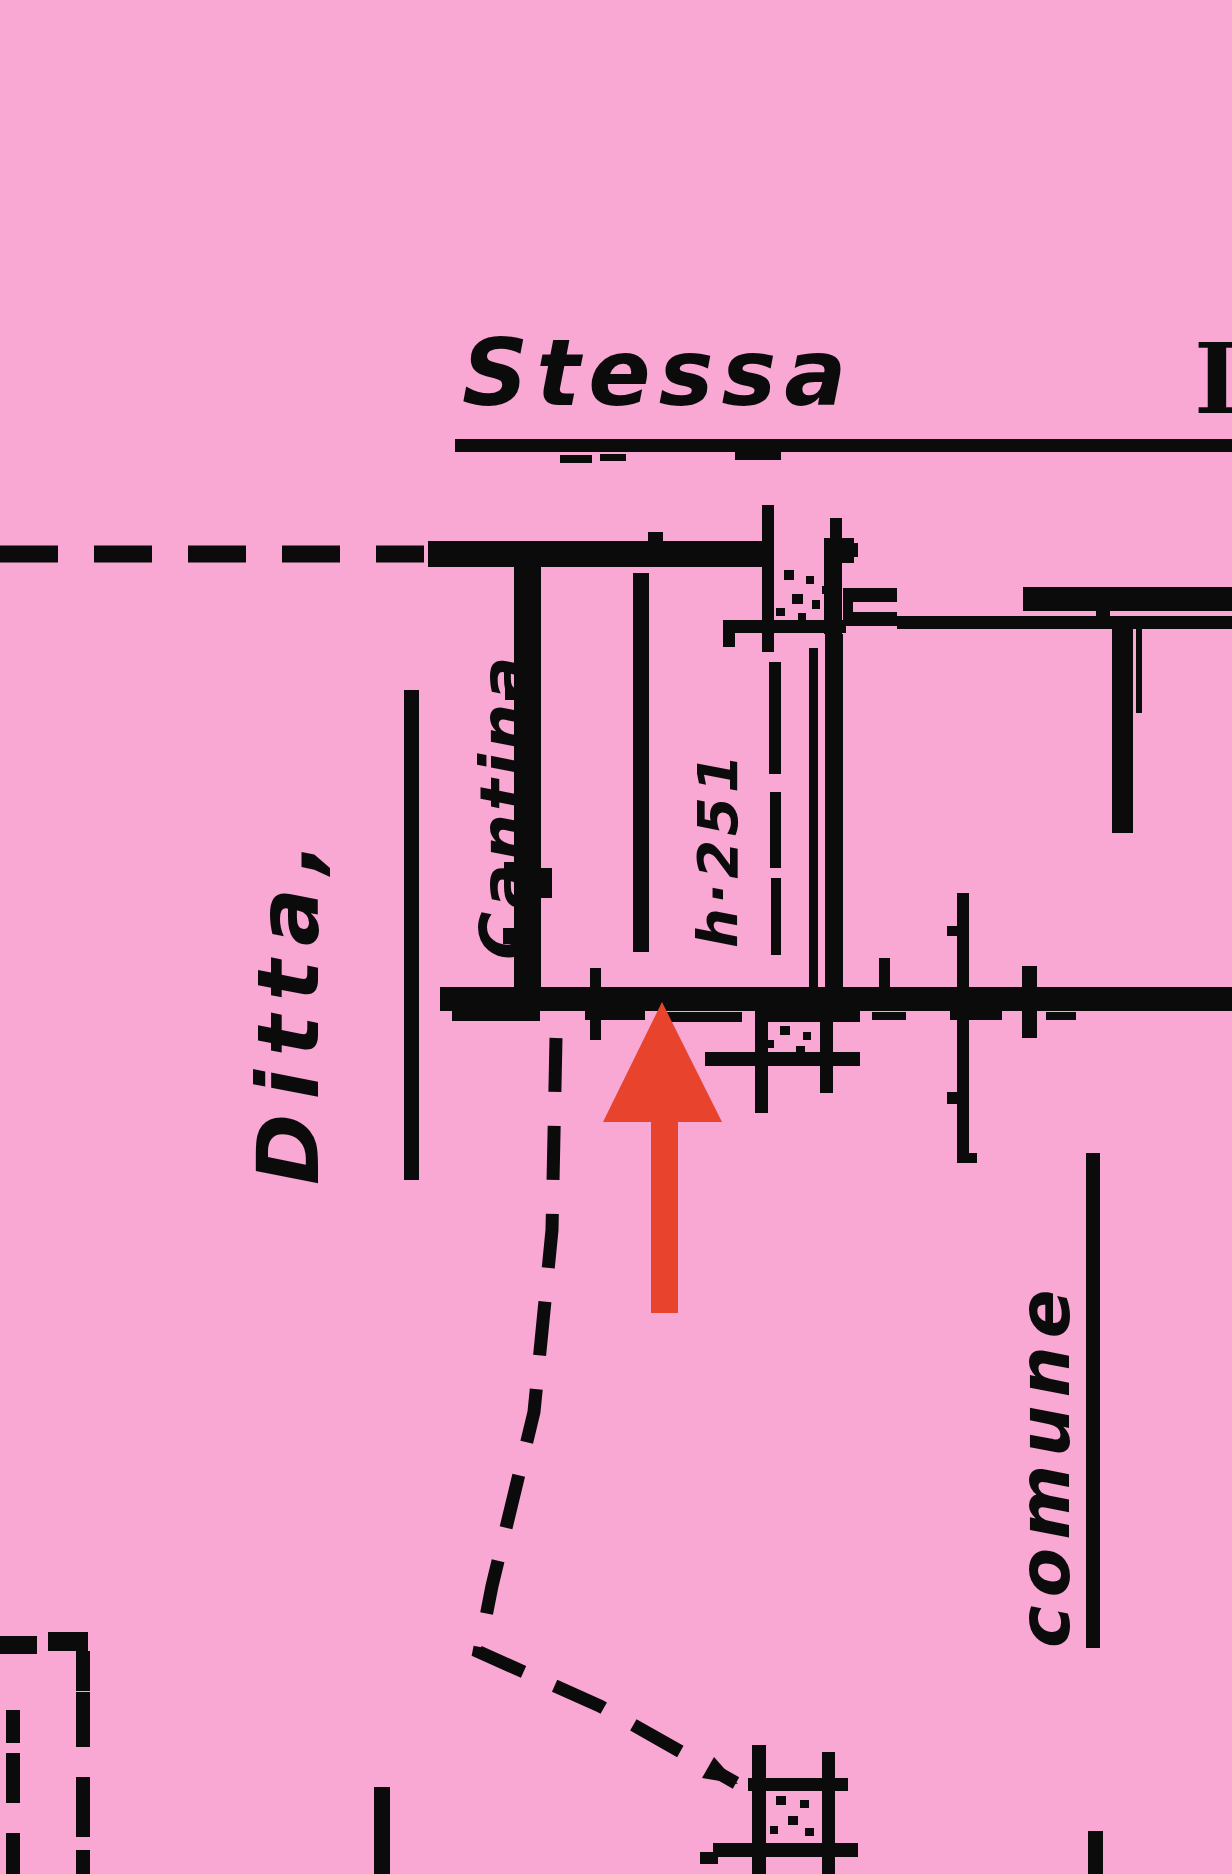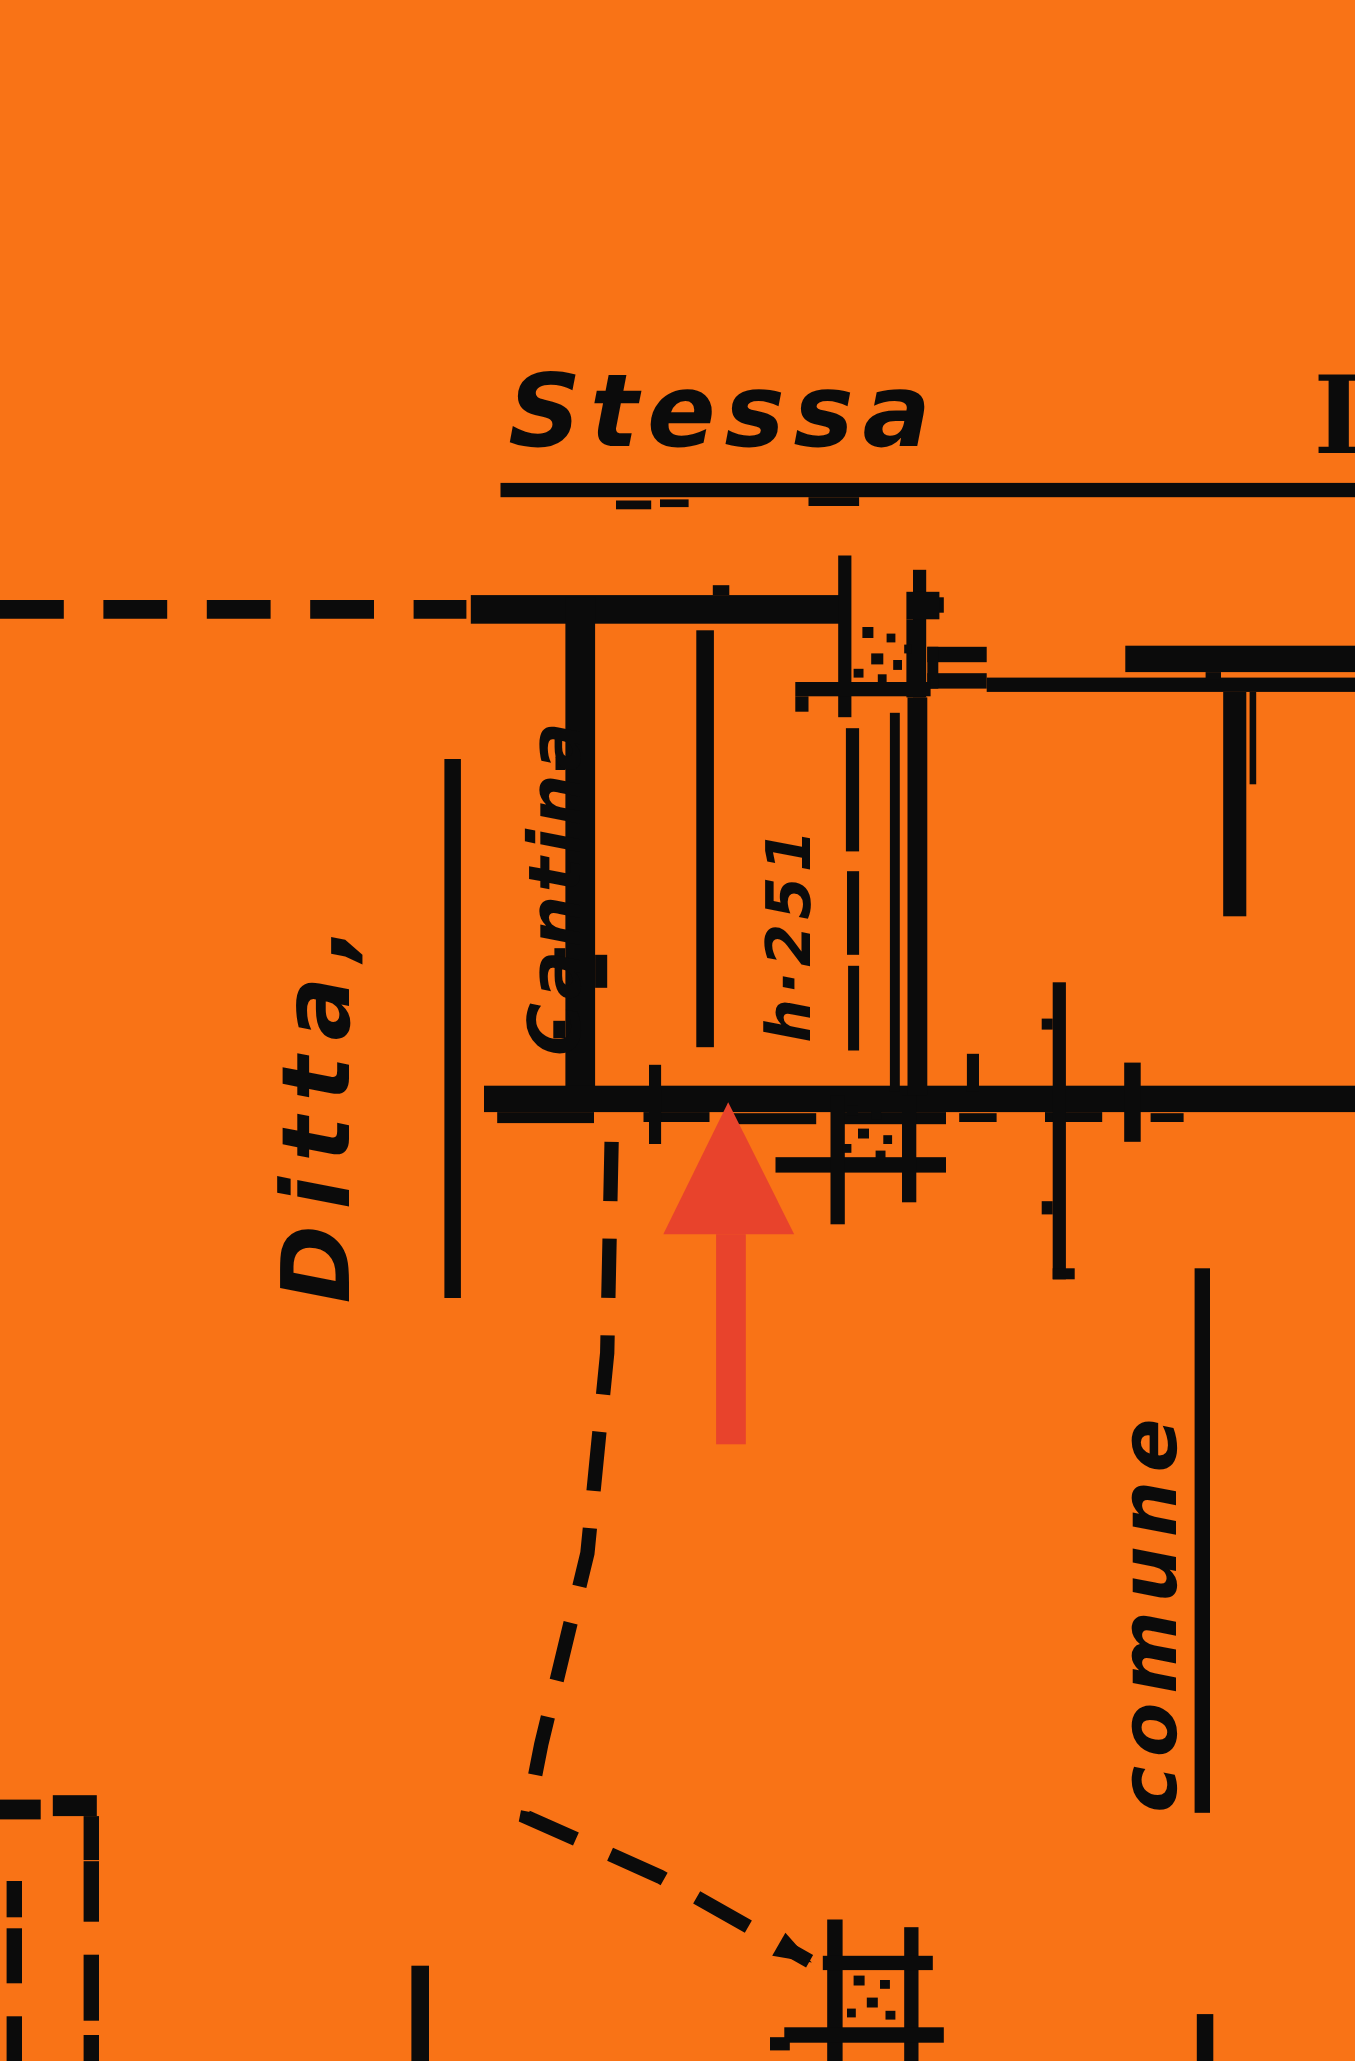--- a/index.html
+++ b/index.html
@@ -1,19 +1,19 @@
 <!DOCTYPE html>
 <html><head>
 <meta charset="utf-8">
 <style>
   html,body{margin:0;padding:0;background:#ffffff;}
   #canvas{
     position:relative;
     width:1232px;height:1874px;
-    background:#f97316;
+    background:#f9a8d4;
     overflow:hidden;
     font-family:"DejaVu Sans",sans-serif;
   }
   #plan-svg{position:absolute;left:0;top:0;}
   .hand{
     position:absolute;
     font-family:"DejaVu Sans",sans-serif;
     font-style:italic;
     font-weight:bold;
     color:#0b0b0b;

